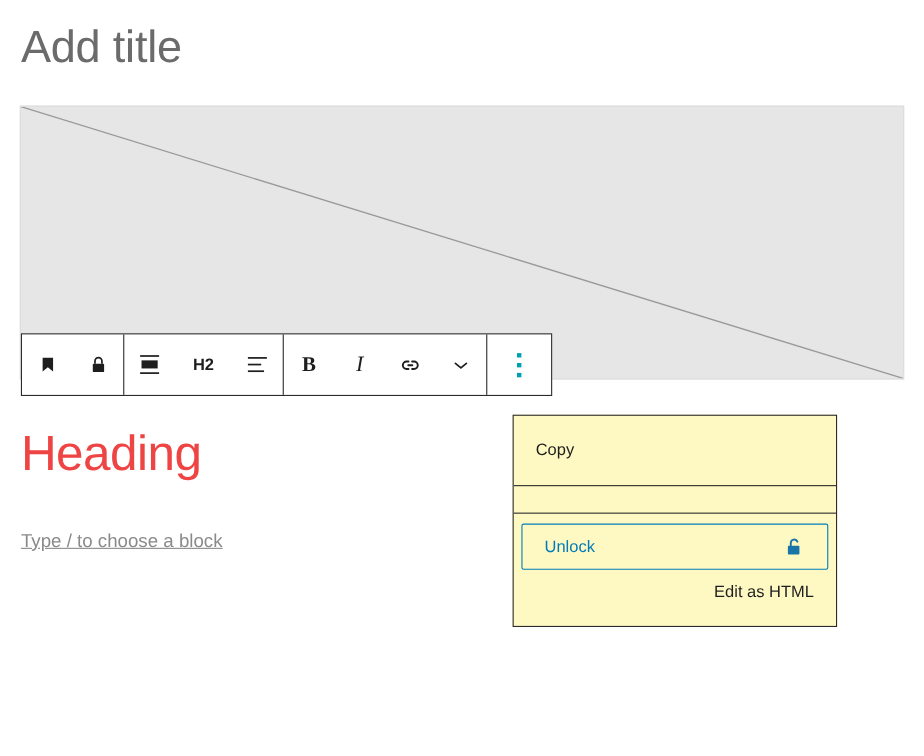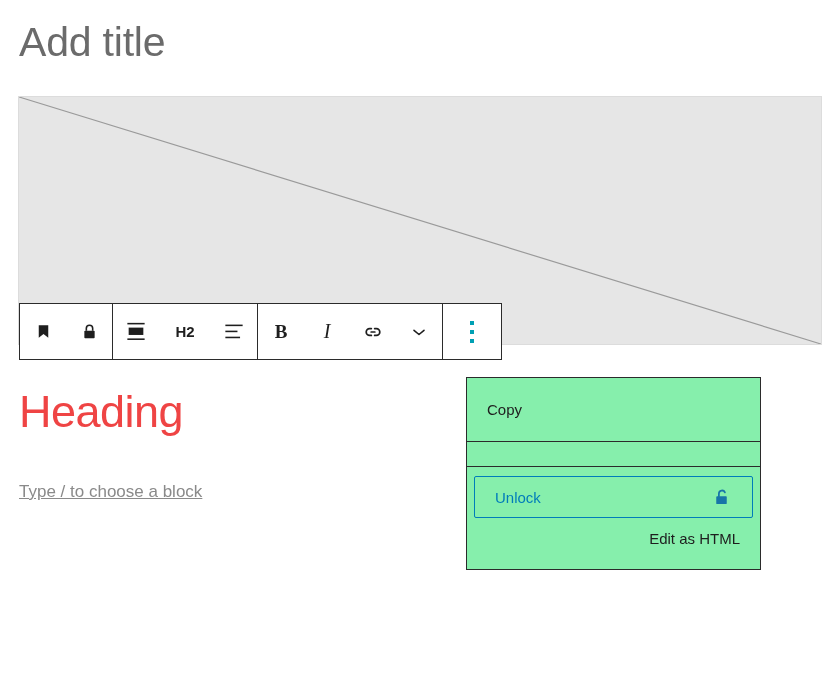--- a/index.html
+++ b/index.html
@@ -141,21 +141,21 @@
     white-space: nowrap;
     text-decoration: underline;
   }
 
   
   .block-menu {
     position: absolute;
     left: 466px;
     top: 377px;
     width: 295px;
-    background: #86efac;
+    background: #fef9c3;
     border: 1.5px solid #2b2b2b;
     box-sizing: border-box;
     z-index: 30;
   }
   .menu-section {
     border-bottom: 1.5px solid #2b2b2b;
     padding: 8px 0;
   }
   .menu-section:last-child { border-bottom: none; }
 

